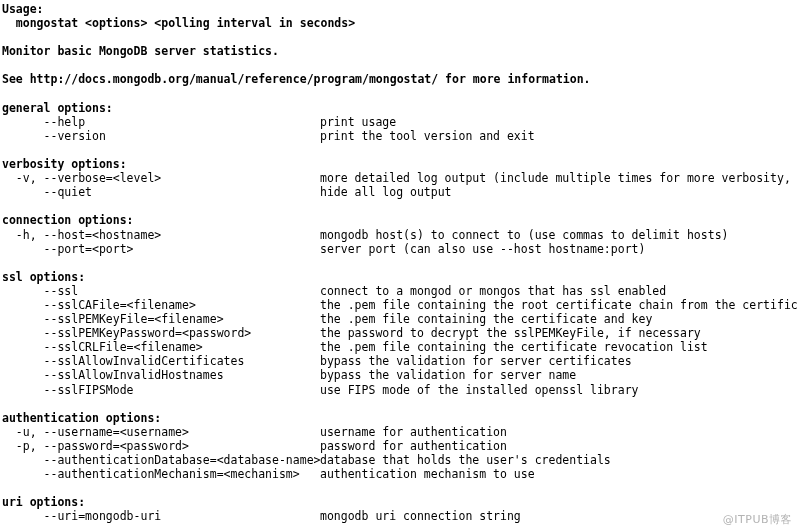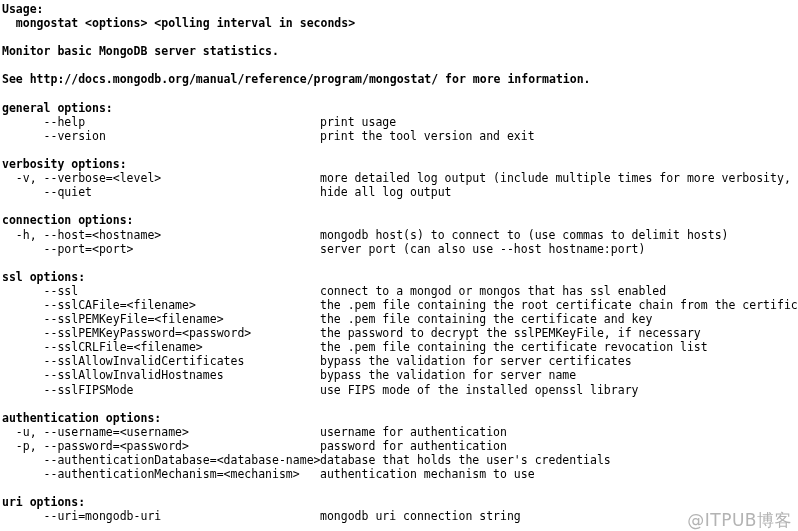--- a/index.html
+++ b/index.html
@@ -43,21 +43,21 @@
   .col-desc {
     display: inline-block;
     white-space: pre;
     vertical-align: top;
   }
   .watermark {
     position: absolute;
     right: 6px;
     bottom: 4px;
     font-family: "DejaVu Sans", "Liberation Sans", sans-serif;
-    font-size: 17px;
+    font-size: 11px;
     color: #b3b3b3;
     letter-spacing: 0.5px;
   }
 </style>
 </head>
 <body>
 
 <div id="terminal"><div class="line">Usage:</div><div class="line">  mongostat &lt;options&gt; &lt;polling interval in seconds&gt;</div><div class="line blank"></div><div class="line">Monitor basic MongoDB server statistics.</div><div class="line blank"></div><div class="line">See http://docs.mongodb.org/manual/reference/program/mongostat/ for more information.</div><div class="line blank"></div><div class="line">general options:</div><div class="opt-row"><span class="col-opt">      --help</span><span class="col-desc">print usage</span></div><div class="opt-row"><span class="col-opt">      --version</span><span class="col-desc">print the tool version and exit</span></div><div class="line blank"></div><div class="line">verbosity options:</div><div class="opt-row"><span class="col-opt">  -v, --verbose=&lt;level&gt;</span><span class="col-desc">more detailed log output (include multiple times for more verbosity, e.g.</span></div><div class="opt-row"><span class="col-opt">      --quiet</span><span class="col-desc">hide all log output</span></div><div class="line blank"></div><div class="line">connection options:</div><div class="opt-row"><span class="col-opt">  -h, --host=&lt;hostname&gt;</span><span class="col-desc">mongodb host(s) to connect to (use commas to delimit hosts)</span></div><div class="opt-row"><span class="col-opt">      --port=&lt;port&gt;</span><span class="col-desc">server port (can also use --host hostname:port)</span></div><div class="line blank"></div><div class="line">ssl options:</div><div class="opt-row"><span class="col-opt">      --ssl</span><span class="col-desc">connect to a mongod or mongos that has ssl enabled</span></div><div class="opt-row"><span class="col-opt">      --sslCAFile=&lt;filename&gt;</span><span class="col-desc">the .pem file containing the root certificate chain from the certificate a</span></div><div class="opt-row"><span class="col-opt">      --sslPEMKeyFile=&lt;filename&gt;</span><span class="col-desc">the .pem file containing the certificate and key</span></div><div class="opt-row"><span class="col-opt">      --sslPEMKeyPassword=&lt;password&gt;</span><span class="col-desc">the password to decrypt the sslPEMKeyFile, if necessary</span></div><div class="opt-row"><span class="col-opt">      --sslCRLFile=&lt;filename&gt;</span><span class="col-desc">the .pem file containing the certificate revocation list</span></div><div class="opt-row"><span class="col-opt">      --sslAllowInvalidCertificates</span><span class="col-desc">bypass the validation for server certificates</span></div><div class="opt-row"><span class="col-opt">      --sslAllowInvalidHostnames</span><span class="col-desc">bypass the validation for server name</span></div><div class="opt-row"><span class="col-opt">      --sslFIPSMode</span><span class="col-desc">use FIPS mode of the installed openssl library</span></div><div class="line blank"></div><div class="line">authentication options:</div><div class="opt-row"><span class="col-opt">  -u, --username=&lt;username&gt;</span><span class="col-desc">username for authentication</span></div><div class="opt-row"><span class="col-opt">  -p, --password=&lt;password&gt;</span><span class="col-desc">password for authentication</span></div><div class="opt-row"><span class="col-opt">      --authenticationDatabase=&lt;database-name&gt;</span><span class="col-desc">database that holds the user's credentials</span></div><div class="opt-row"><span class="col-opt">      --authenticationMechanism=&lt;mechanism&gt;</span><span class="col-desc">authentication mechanism to use</span></div><div class="line blank"></div><div class="line">uri options:</div><div class="opt-row"><span class="col-opt">      --uri=mongodb-uri</span><span class="col-desc">mongodb uri connection string</span></div><div class="line blank"></div></div>
 <div class="watermark">@ITPUB博客</div>
 

